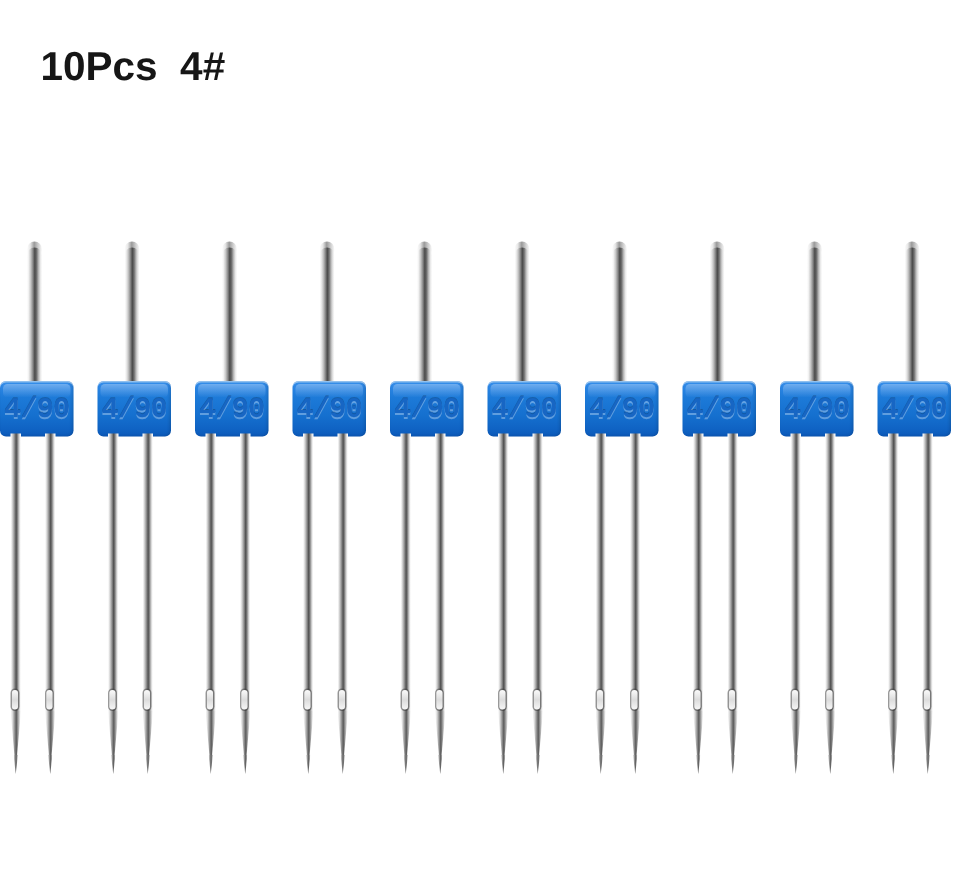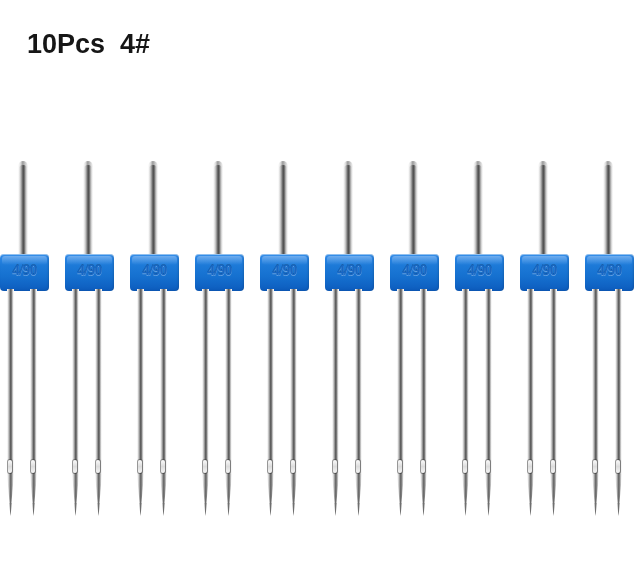--- a/index.html
+++ b/index.html
@@ -104,22 +104,22 @@
     border-radius: 3px;
     background: linear-gradient(to bottom, rgba(255,255,255,0.30), rgba(255,255,255,0.0));
     pointer-events: none;
   }
   .block-label {
     position: absolute;
     left: 0;
     top: 8px;
     width: 49px;
     text-align: center;
-    font-family: Liberation Serif, serif;
-    font-size: 15px;
+    font-family: Liberation Mono, monospace;
+    font-size: 19px;
     font-weight: 700;
     color: #1766c4;
     text-shadow: 0 1px 0 rgba(255,255,255,0.32),
                  0 -1px 0 rgba(0,0,0,0.22);
     letter-spacing: -0.5px;
     user-select: none;
   }
 
   
   .pin {

